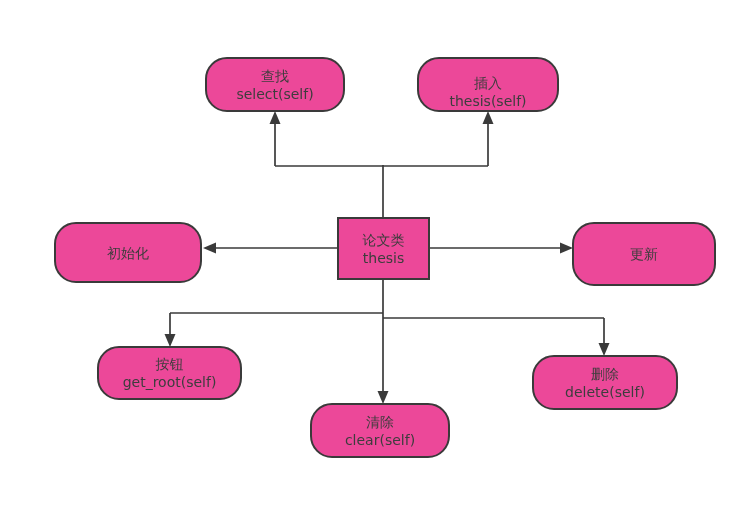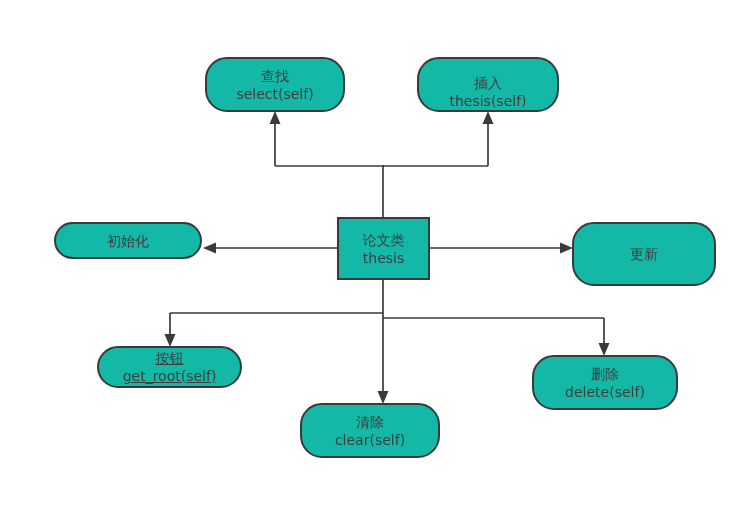--- a/index.html
+++ b/index.html
@@ -20,21 +20,21 @@
   .connectors {
     position: absolute;
     left: 0;
     top: 0;
     width: 748px;
     height: 511px;
   }
   .node {
     position: absolute;
     box-sizing: border-box;
-    background: #14b8a6;
+    background: #ec4899;
     border: 2px solid #3a3a3a;
     border-radius: 22px;
     display: flex;
     flex-direction: column;
     align-items: center;
     justify-content: center;
     text-align: center;
     color: #3d3d3d;
     font-size: 14px;
     line-height: 18px;
@@ -94,34 +94,34 @@
   <div class="node" style="left:205px; top:57px; width:140px; height:55px;">
     <span class="title">查找</span>
     <span class="subtitle">select(self)</span>
   </div>
 
   <div class="node" style="left:417px; top:57px; width:142px; height:55px;justify-content:flex-end;">
     <span class="title">插入</span>
     <span class="subtitle">thesis(self)</span>
   </div>
 
-  <div class="node" style="left:54px; top:222px; width:148px; height:37px;">
+  <div class="node" style="left:54px; top:222px; width:148px; height:61px;">
     <span class="title">初始化</span>
   </div>
 
   <div class="node" style="left:572px; top:222px; width:144px; height:64px;">
     <span class="title">更新</span>
   </div>
 
-  <div class="node" style="left:97px; top:346px; width:145px; height:42px;text-decoration:underline;">
+  <div class="node" style="left:97px; top:346px; width:145px; height:54px;">
     <span class="title">按钮</span>
     <span class="subtitle">get_root(self)</span>
   </div>
 
-  <div class="node" style="left:300px; top:403px; width:140px; height:55px;">
+  <div class="node" style="left:310px; top:403px; width:140px; height:55px;">
     <span class="title">清除</span>
     <span class="subtitle">clear(self)</span>
   </div>
 
   <div class="node" style="left:532px; top:355px; width:146px; height:55px;">
     <span class="title">删除</span>
     <span class="subtitle">delete(self)</span>
   </div>
 
 </div>

